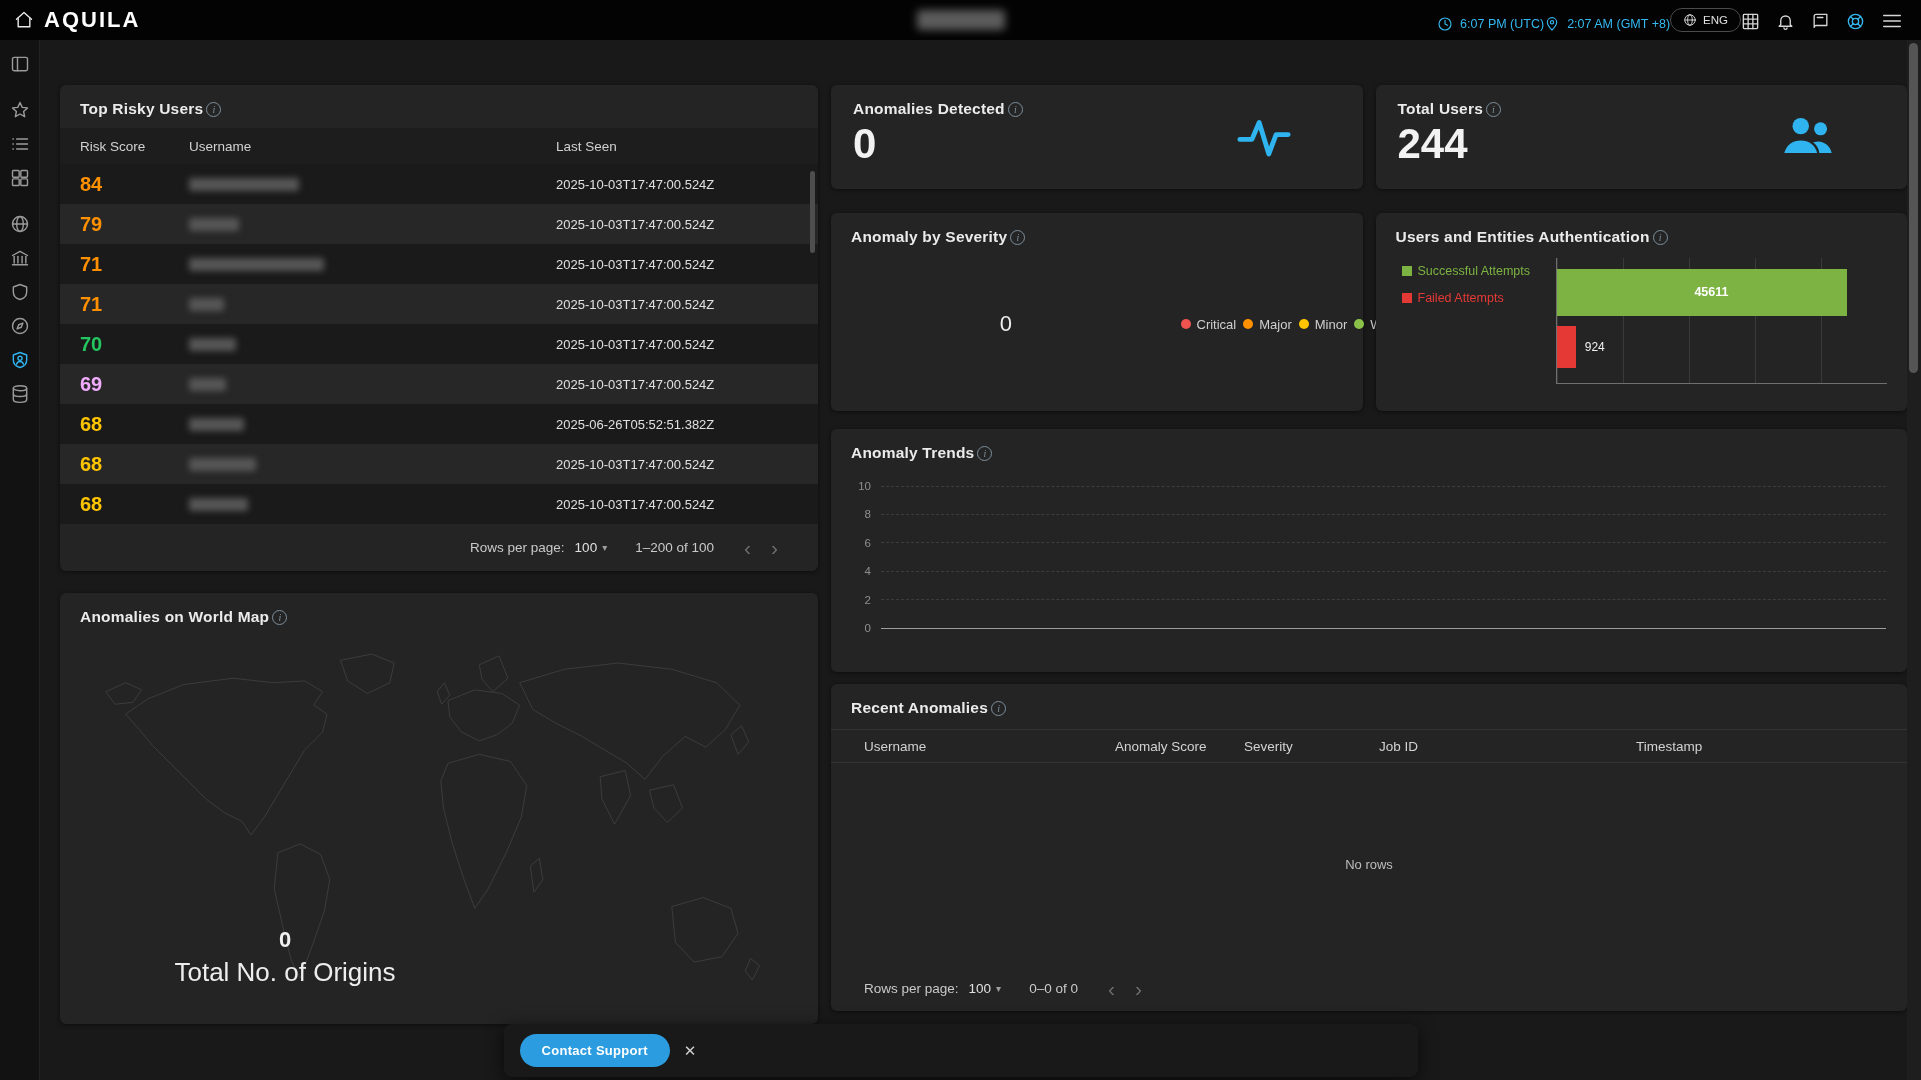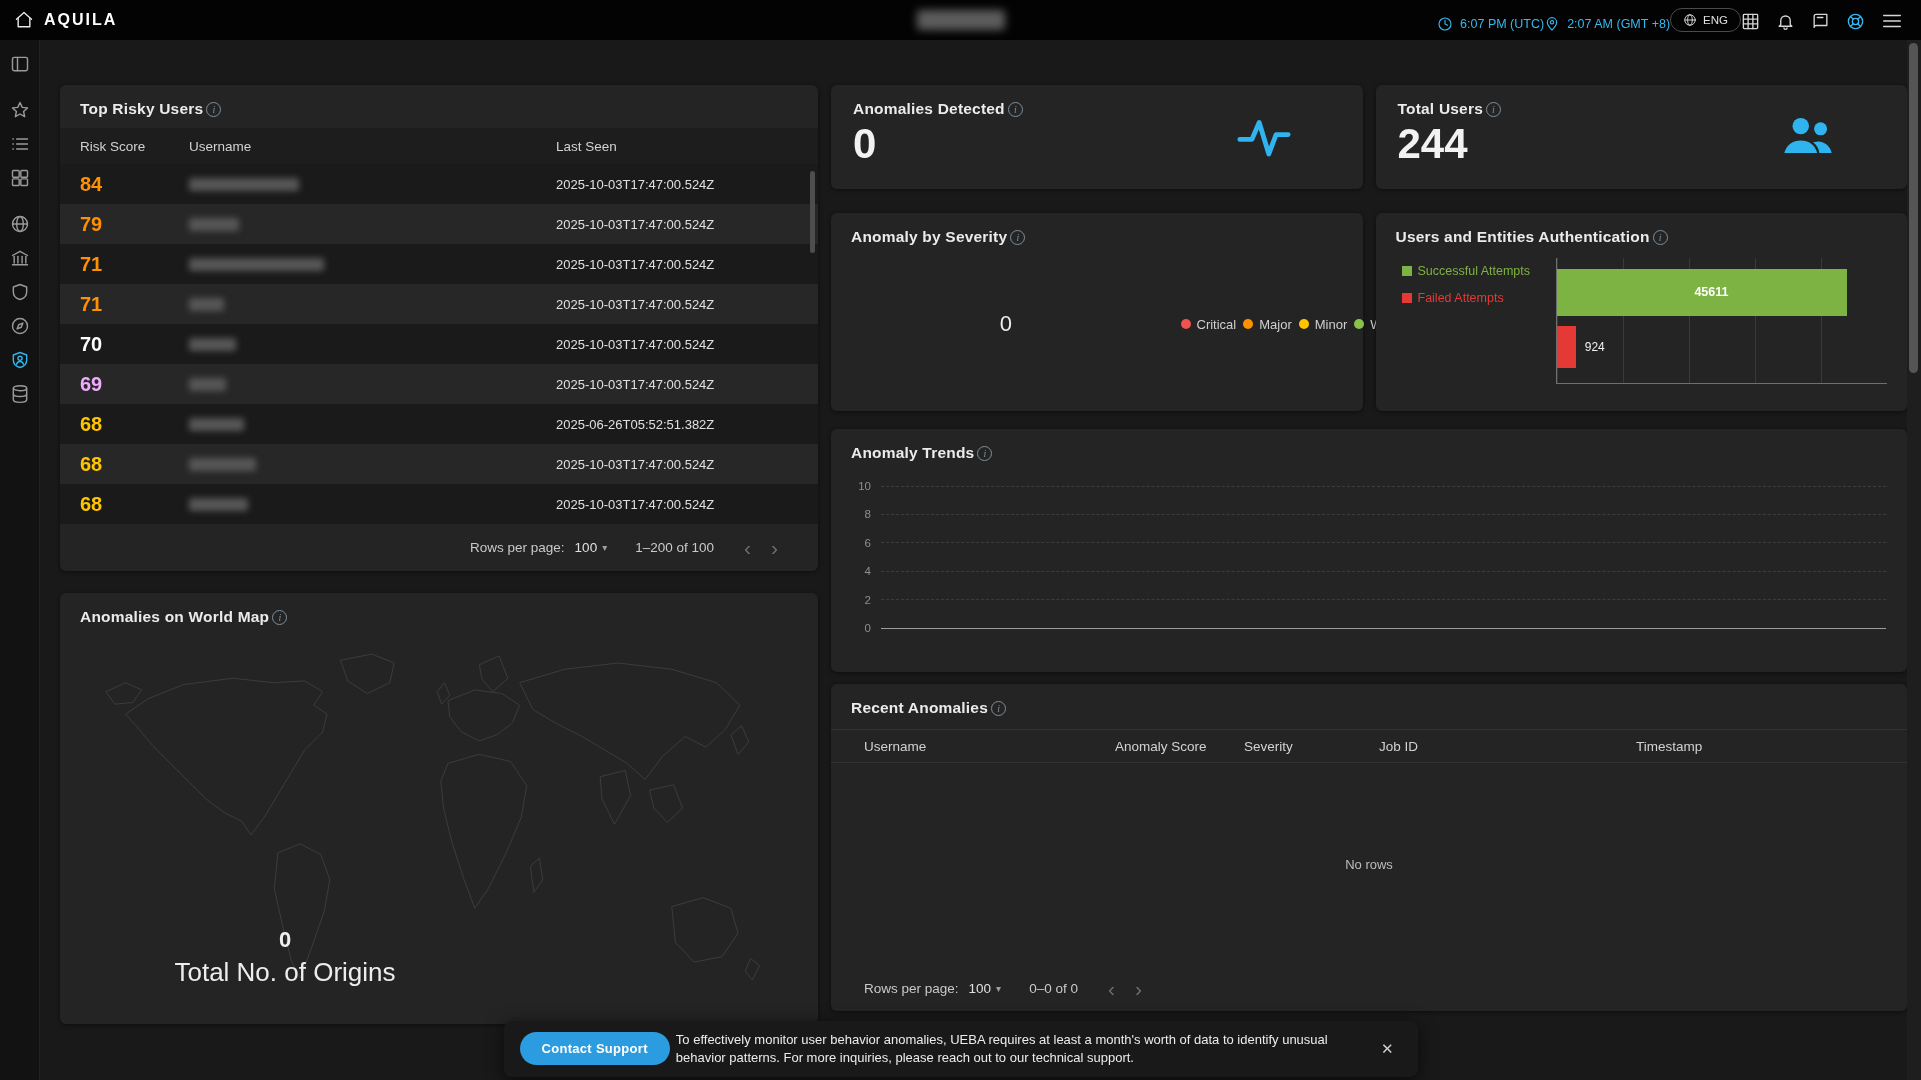--- a/index.html
+++ b/index.html
@@ -3,21 +3,21 @@
 <meta charset="utf-8">
 <style>
 *{margin:0;padding:0;box-sizing:border-box;}
 html,body{width:1921px;height:1080px;overflow:hidden;background:#191919;font-family:"Liberation Sans",sans-serif;color:#e6e6e6;}
 button{font-family:inherit;background:none;border:none;color:inherit;cursor:pointer;}
 
 
 .navbar{position:fixed;top:0;left:0;width:100%;height:40px;background:#030303;display:flex;align-items:center;padding:0 18px 0 14px;z-index:20;}
 .nav-left{display:flex;align-items:center;gap:10px;}
 .nav-home{width:20px;height:20px;color:#e8e8e8;display:inline-flex;}
-.logo{font-size:16px;font-weight:700;letter-spacing:2px;color:#fff;}
+.logo{font-size:22px;font-weight:700;letter-spacing:2px;color:#fff;}
 .nav-center{position:absolute;left:50%;transform:translateX(-50%);}
 .nav-blur{display:block;width:88px;height:20px;background:#7a7a7a;border-radius:3px;filter:blur(4px);opacity:.75;}
 .nav-right{margin-left:auto;display:flex;align-items:flex-end;}
 .chip{display:inline-flex;align-items:center;gap:7px;font-size:12.5px;color:#35b9f1;}
 .cicon{width:16px;height:16px;display:inline-flex;color:inherit;flex:none;}
 .lang-pill{display:inline-flex;align-items:center;gap:6px;border:1px solid #4a4a4a;border-radius:14px;padding:4px 12px;font-size:11.5px;color:#e0e0e0;}
 .lang-pill .cicon{width:14px;height:14px;color:#cfcfcf;}
 .nav-icons{display:inline-flex;align-items:center;gap:16px;}
 .nav-ic{width:19px;height:19px;color:#d6d6d6;display:inline-flex;}
 .nav-ic.accent{color:#35b9f1;}
@@ -304,21 +304,21 @@
             <div class="score" style="color: rgb(255, 145, 0);">71</div>
             <div><span class="blur" style="width: 135px;"></span></div>
             <div class="seen">2025-10-03T17:47:00.524Z</div>
           </div>
           <div class="trow">
             <div class="score" style="color: rgb(255, 145, 0);">71</div>
             <div><span class="blur" style="width: 35px;"></span></div>
             <div class="seen">2025-10-03T17:47:00.524Z</div>
           </div>
           <div class="trow">
-            <div class="score" style="color: #ffffff;">70</div>
+            <div class="score" style="color: #22c55e;">70</div>
             <div><span class="blur" style="width: 47px;"></span></div>
             <div class="seen">2025-10-03T17:47:00.524Z</div>
           </div>
           <div class="trow">
             <div class="score" style="color: #f0abfc;">69</div>
             <div><span class="blur" style="width: 37px;"></span></div>
             <div class="seen">2025-10-03T17:47:00.524Z</div>
           </div>
           <div class="trow">
             <div class="score" style="color: rgb(255, 196, 0);">68</div>
@@ -526,19 +526,18 @@
         <span class="pg-range">0–0 of 0</span>
         <button class="pg-btn">‹</button>
         <button class="pg-btn">›</button>
       </div>
     </section>
   </div>
 </main>
 
 <div class="toast">
   <button class="toast-btn">Contact Support</button>
-  <p class="toast-msg">To effectively monitor user behavior anomalies, UEBA requires at least a month's worth of data to identify unusual behavior patterns. For more inquiries, please reach out to our technical support.</p>
   <button class="toast-close">✕</button>
 </div>
 
 <div class="page-scrollbar">
   <div class="page-thumb"></div>
 </div>
 
 </body></html>

